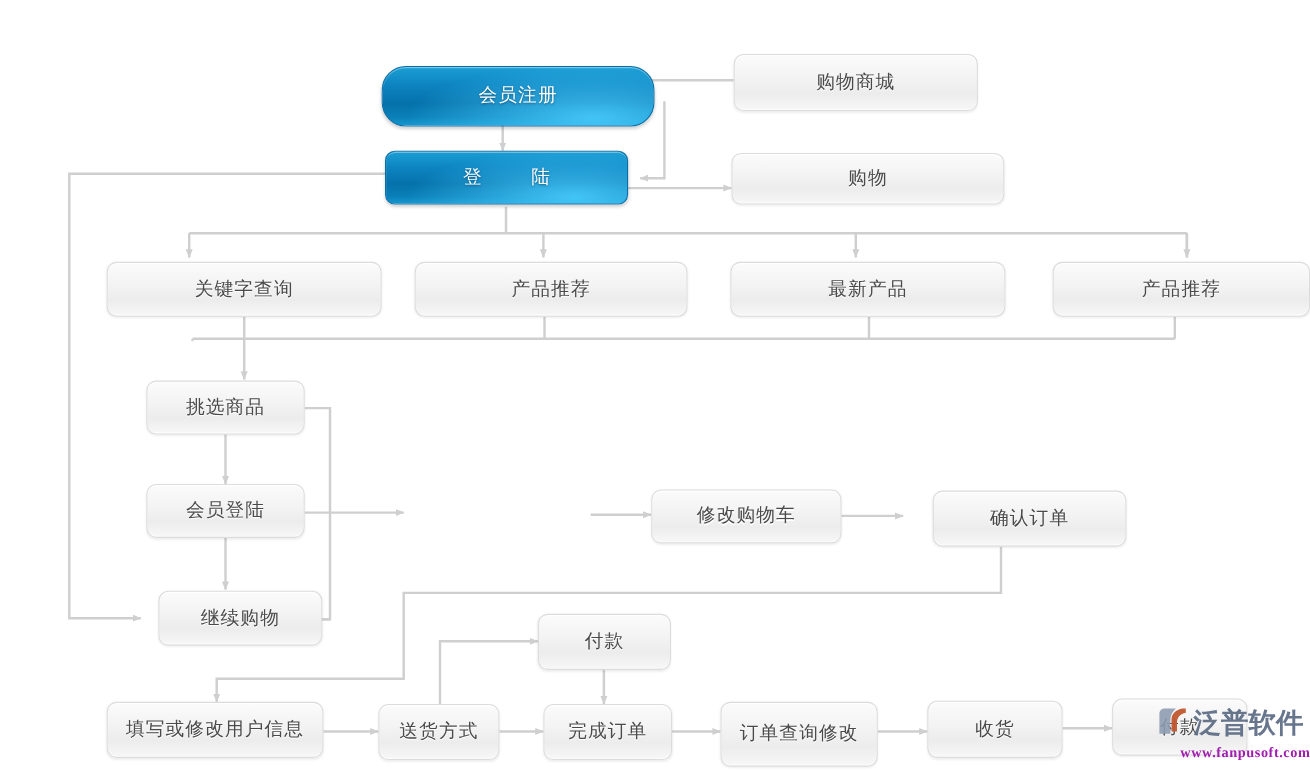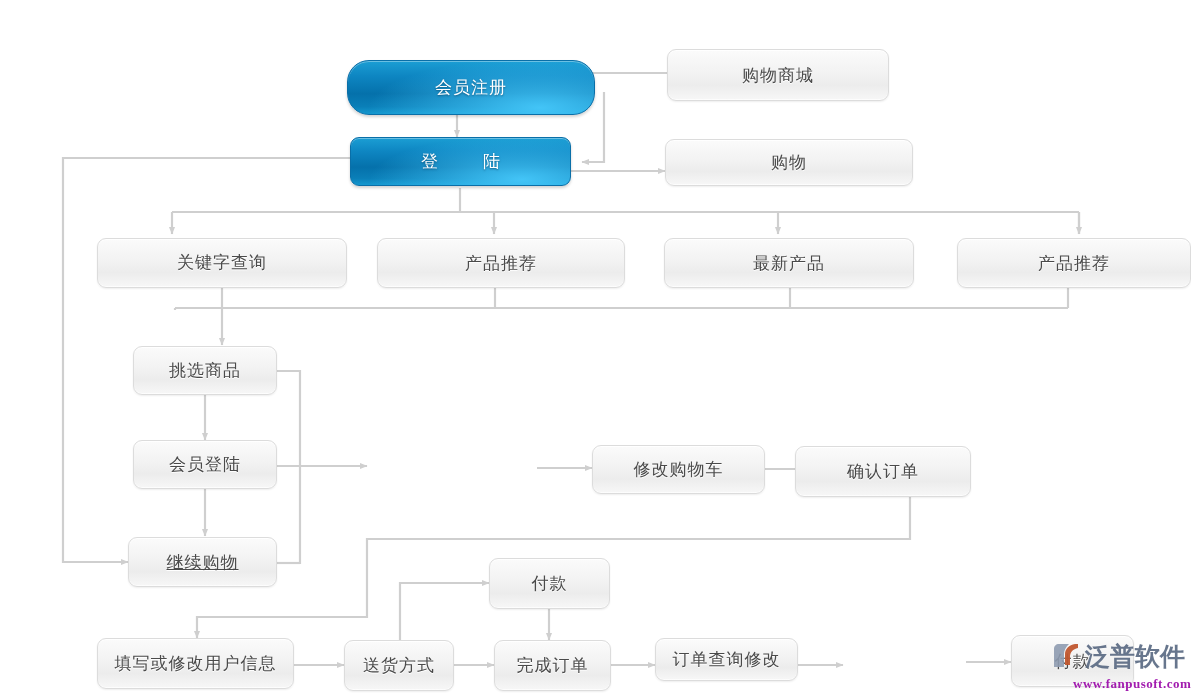--- a/index.html
+++ b/index.html
@@ -185,53 +185,56 @@
   </div>
 
   <div class="node plain" style="left:133px;top:346px;width:144px;height:49px;">
     <span class="lbl">挑选商品</span>
   </div>
 
   <div class="node plain" style="left:133px;top:440px;width:144px;height:49px;">
     <span class="lbl">会员登陆</span>
   </div>
 
-  <div class="node plain" style="left:128px;top:537px;width:149px;height:50px;text-decoration:underline;">
+  <div class="node plain" style="left:144px;top:537px;width:149px;height:50px;">
     <span class="lbl">继续购物</span>
   </div>
 
 
   <div class="node plain" style="left:592px;top:445px;width:173px;height:49px;">
     <span class="lbl">修改购物车</span>
   </div>
 
-  <div class="node plain" style="left:795px;top:446px;width:176px;height:51px;">
+  <div class="node plain" style="left:848px;top:446px;width:176px;height:51px;">
     <span class="lbl">确认订单</span>
   </div>
 
   <div class="node plain" style="left:489px;top:558px;width:121px;height:51px;">
     <span class="lbl">付款</span>
   </div>
 
   <div class="node plain" style="left:97px;top:638px;width:197px;height:51px;">
     <span class="lbl">填写或修改用户信息</span>
   </div>
 
   <div class="node plain" style="left:344px;top:640px;width:110px;height:51px;">
     <span class="lbl">送货方式</span>
   </div>
 
   <div class="node plain" style="left:494px;top:640px;width:117px;height:51px;">
     <span class="lbl">完成订单</span>
   </div>
 
-  <div class="node plain" style="left:655px;top:638px;width:143px;height:43px;">
+  <div class="node plain" style="left:655px;top:638px;width:143px;height:59px;">
     <span class="lbl">订单查询修改</span>
   </div>
 
+  <div class="node plain" style="left:843px;top:637px;width:123px;height:52px;">
+    <span class="lbl">收货</span>
+  </div>
 
   <div class="node plain" style="left:1011px;top:635px;width:123px;height:52px;">
     <span class="lbl">付款</span>
   </div>
 
   <div id="watermark">
     <div id="wm-row">
       <div id="wm-mark">
         <svg viewBox="0 0 34 34" width="34" height="34" aria-hidden="true">
           <path d="M5,28 L5,10 C5,7 7,5 10,5 L20,5 C17,8 15,11 15,15 L15,28 Z" fill="#8e9bb0" opacity="0.9"></path>

